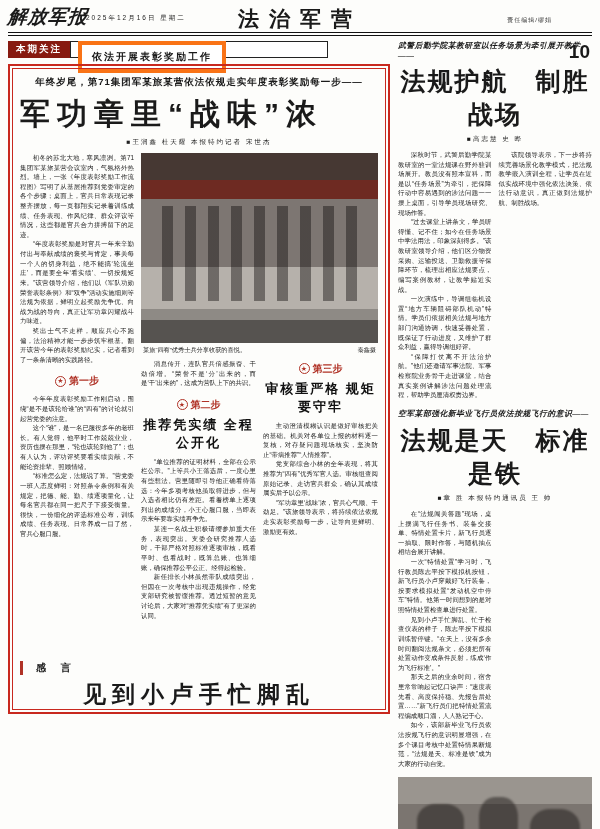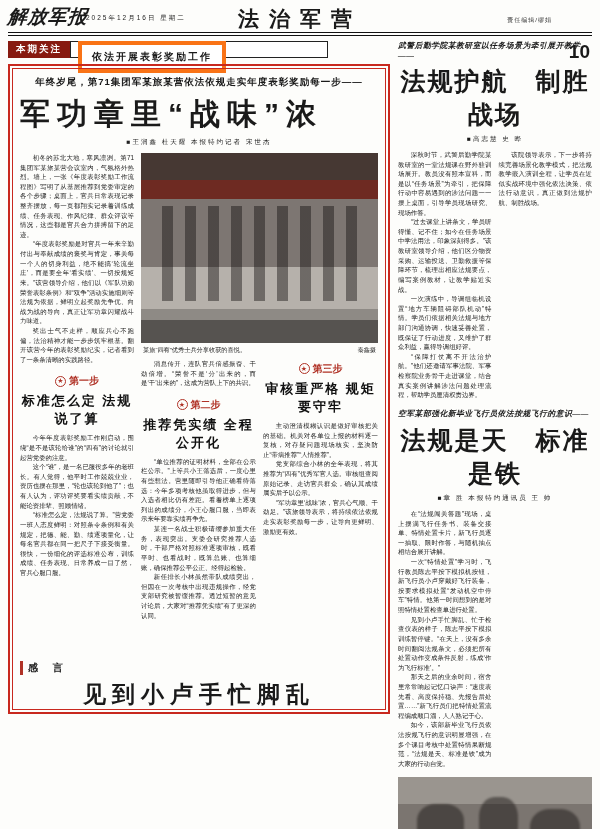--- a/index.html
+++ b/index.html
@@ -44,21 +44,21 @@
     background:repeating-linear-gradient(90deg, transparent 0 12px, rgba(22,19,18,.45) 12px 23px); filter:blur(.4px); }
   .photo1 .stage { position:absolute; left:0; right:0; bottom:0; height:12%; background:rgba(40,38,36,.55); }
   .caption1 { display:flex; justify-content:space-between; font-size:6.2px; color:#222; margin:3px 2px 4px; }
   .two-col { height:290px; column-count:2; column-gap:7px; column-fill:auto; overflow:hidden; }
   .step { text-align:center; margin:7px 0 5px; break-inside:avoid; }
   .step .ic { display:inline-flex; width:11px; height:11px; border:1px solid #b03226; border-radius:50%;
     color:#b03226; font-size:7px; align-items:center; justify-content:center; margin-right:3px; vertical-align:middle; }
   .step .no { font-size:10px; font-weight:bold; color:#b03226; vertical-align:middle;font-family:Liberation Mono, monospace; }
   .step .tt { display:block; font-size:13px; font-weight:900; letter-spacing:2px; margin-top:3px; color:#111; }
   .ganyan { margin:6px 0 4px; font-size:10px; font-weight:900; letter-spacing:6px;
-    border-left:3px solid #b03226; padding-left:5px; }
+    border-left:3px solid #b03226; padding-left:13px; }
   .b-head { text-align:center; font-size:23px; font-weight:900; letter-spacing:6px; margin:2px 0 3px; }
   .b-byline { text-align:center; font-size:6.5px; letter-spacing:2px; margin-bottom:5px; }
   .b-body { height:96px; column-count:5; column-gap:6px; column-fill:auto; overflow:hidden; }
   .b-body p { font-size:6.2px; }
   
   .right { position:absolute; left:398px; top:40px; width:194px; height:782px; }
   .r-kicker { font-family:"Liberation Serif",serif; font-style:italic;
     font-size:7.8px; font-weight:bold; letter-spacing:.5px; }
   .r-head { text-align:center; font-family:"Liberation Serif",serif; font-size:25px;
     font-weight:900; letter-spacing:2px; margin:5px 0 4px; }
@@ -98,21 +98,20 @@
 
       <div class="m-body">
         <div class="mcol1">
           <div class="para">
               <p>初冬的苏北大地，寒风凛冽。第71集团军某旅某营会议室内，气氛格外热烈。墙上，一张《年度表彰奖励工作流程图》写明了从基层推荐到党委审定的各个步骤；桌面上，官兵日常表现记录整齐摆放，每一页都翔实记录着训练成绩、任务表现、作风纪律、群众评议等情况，这些都是官兵合力拼搏留下的足迹。</p>
               <p>“年度表彰奖励是对官兵一年来辛勤付出与奉献成绩的褒奖与肯定，事关每一个人的切身利益，绝不能搞‘轮流坐庄’，而是要全年‘看实绩’、一切按规矩来。”该营领导介绍，他们以《军队功勋荣誉表彰条例》和“双争”活动实施细则等法规为依据，鲜明立起奖励先争优、向战为战的导向，真正让军功章闪耀战斗力味道。</p>
               <p>奖出士气不走样，顺应兵心不跑偏，法治精神才能一步步筑牢根基。翻开该营今年的表彰奖励纪实，记者看到了一条条清晰的实践路径。</p>
             </div>
           <div class="step">
             <span class="ic">★</span><span class="no">第一步</span>
-            <span class="tt">标准怎么定  法规说了算</span>
           </div>
           <div class="para">
               <p>今年年度表彰奖励工作刚启动，围绕“是不是该轮给谁”的“四有”的讨论就引起营党委的注意。</p>
               <p>这个“谁”，是一名已服役多年的老班长。有人觉得，他平时工作兢兢业业，资历也摆在那里，“轮也该轮到他了”；也有人认为，评功评奖要看实绩贡献，不能论资排辈、照顾情绪。</p>
               <p>“标准怎么定，法规说了算。”营党委一班人态度鲜明：对照条令条例和有关规定，把德、能、勤、绩逐项量化，让每名官兵都在同一把尺子下接受衡量。很快，一份细化的评选标准公布，训练成绩、任务表现、日常养成一目了然，官兵心服口服。</p>
             </div>
         </div>
         <div class="mcolR">
           <div class="photo1">
             <div class="figs"></div>

